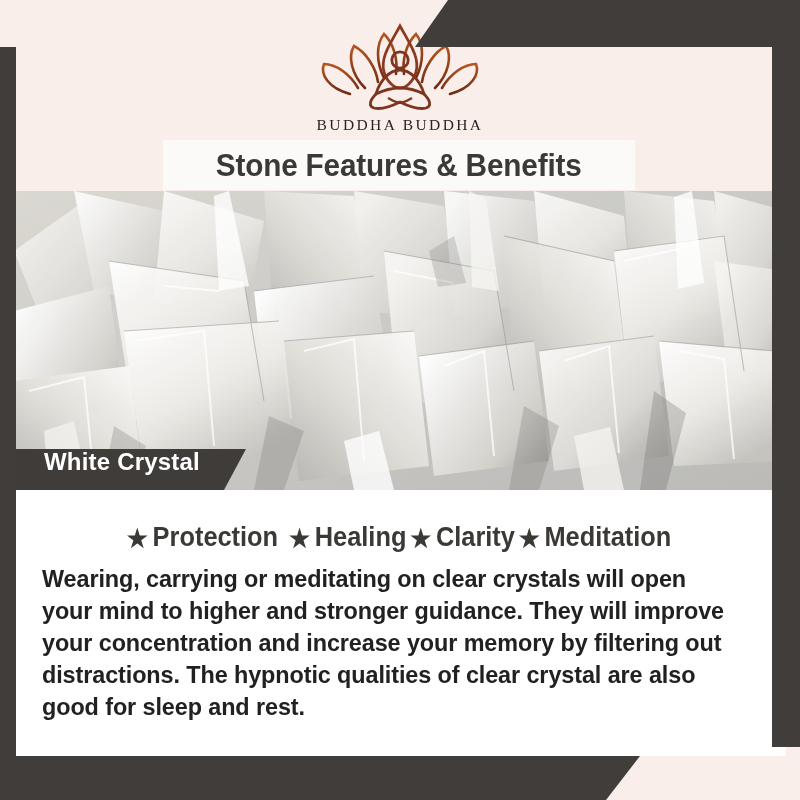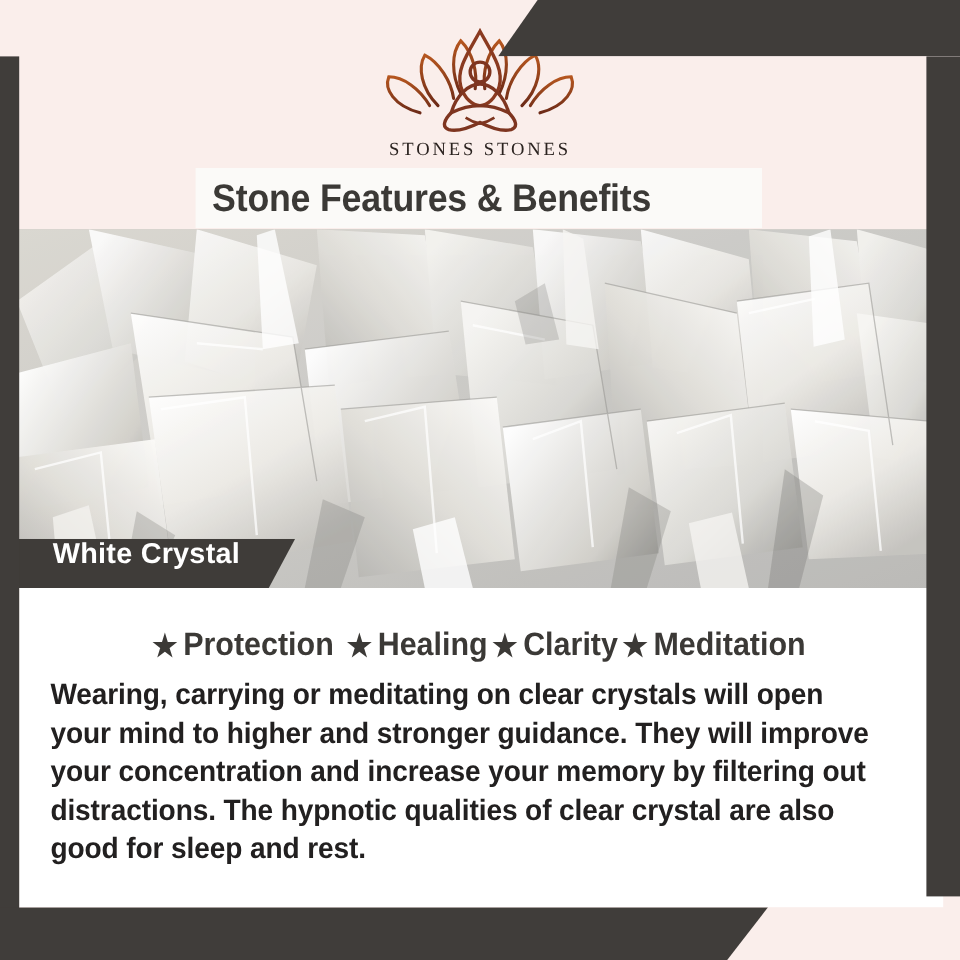--- a/index.html
+++ b/index.html
@@ -68,21 +68,21 @@
     color:#2b2320;
     font-weight:400;
   }
 
   
   .title-bar {
     position:absolute;
     top:140px; left:163px;
     width:472px; height:50px;
     background:#fbfaf8;
-    display:flex; align-items:center; justify-content:flex-start;
+    display:flex; align-items:center; justify-content:center;
     z-index:4;
   }
   .title-text {
     font-family:"Liberation Sans Narrow","Liberation Sans", sans-serif;
     font-weight:bold;
     font-size:32px;
     letter-spacing:-0.2px;
     color:#3b3936;
     transform:scaleX(0.93);
     transform-origin:center;
@@ -186,21 +186,21 @@
         <path d="M106 60 C114 44 114 26 106 16 C96 26 92 42 94 56"></path>
       </g>
 
       <path d="M90 8 C100 26 110 40 106 54 C103 64 96 70 90 70 C84 70 77 64 74 54 C70 40 80 26 90 8 Z" fill="none" stroke="#8a3a20" stroke-width="2.8"></path>
 
       <circle cx="90" cy="42" r="8.2" fill="none" stroke="#7e3520" stroke-width="2.8"></circle>
       <path d="M90 52 C80 52 70 62 66 76 C74 72 82 70 90 70 C98 70 106 72 114 76 C110 62 100 52 90 52 Z" fill="none" stroke="#7e3520" stroke-width="2.8"></path>
       <path d="M66 76 C60 82 58 88 64 90 C72 92 82 88 90 84 C98 88 108 92 116 90 C122 88 120 82 114 76" fill="none" stroke="#7e3520" stroke-width="2.8"></path>
       <path d="M78 80 C84 84 90 85 90 85 C90 85 96 84 102 80" fill="none" stroke="#7e3520" stroke-width="2.2"></path>
     </svg>
-    <div class="logo-word">STONES STONES</div>
+    <div class="logo-word">BUDDHA BUDDHA</div>
   </div>
 
   <div class="title-bar">
     <div class="title-text">Stone Features &amp; Benefits</div>
   </div>
 
   <div class="hero">
     <svg class="hero-photo" viewBox="0 0 772 299" preserveAspectRatio="none">
       <defs>
         <linearGradient id="bgq" x1="0" y1="0" x2="1" y2="1">

